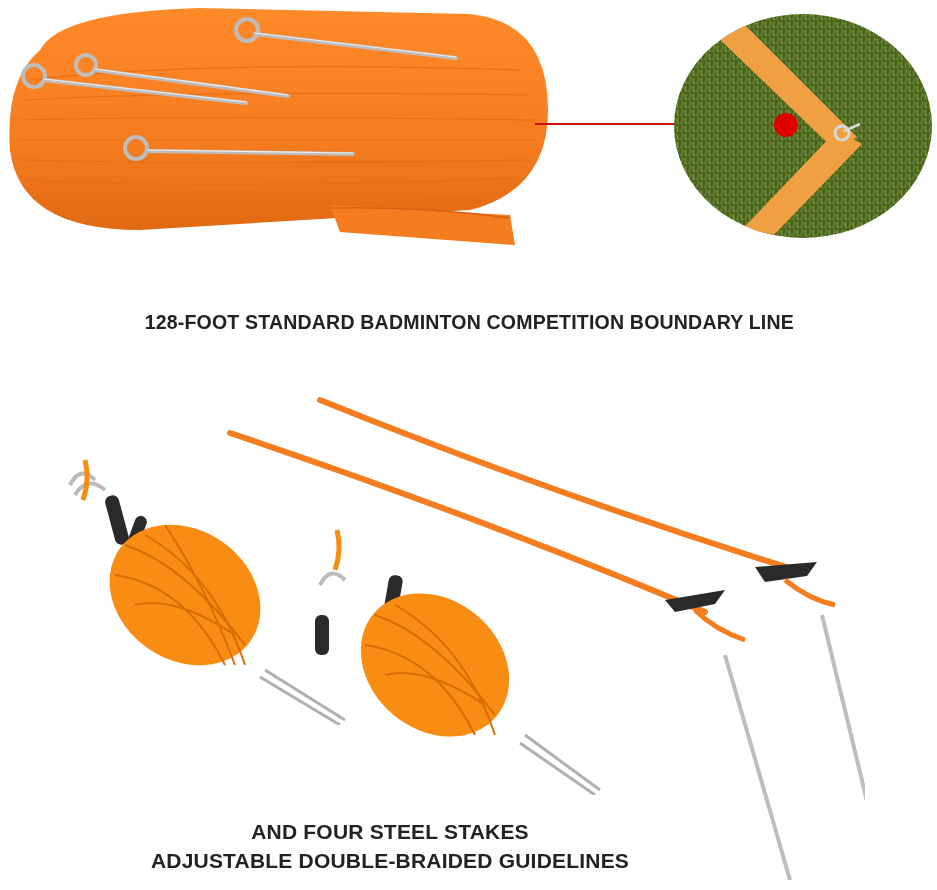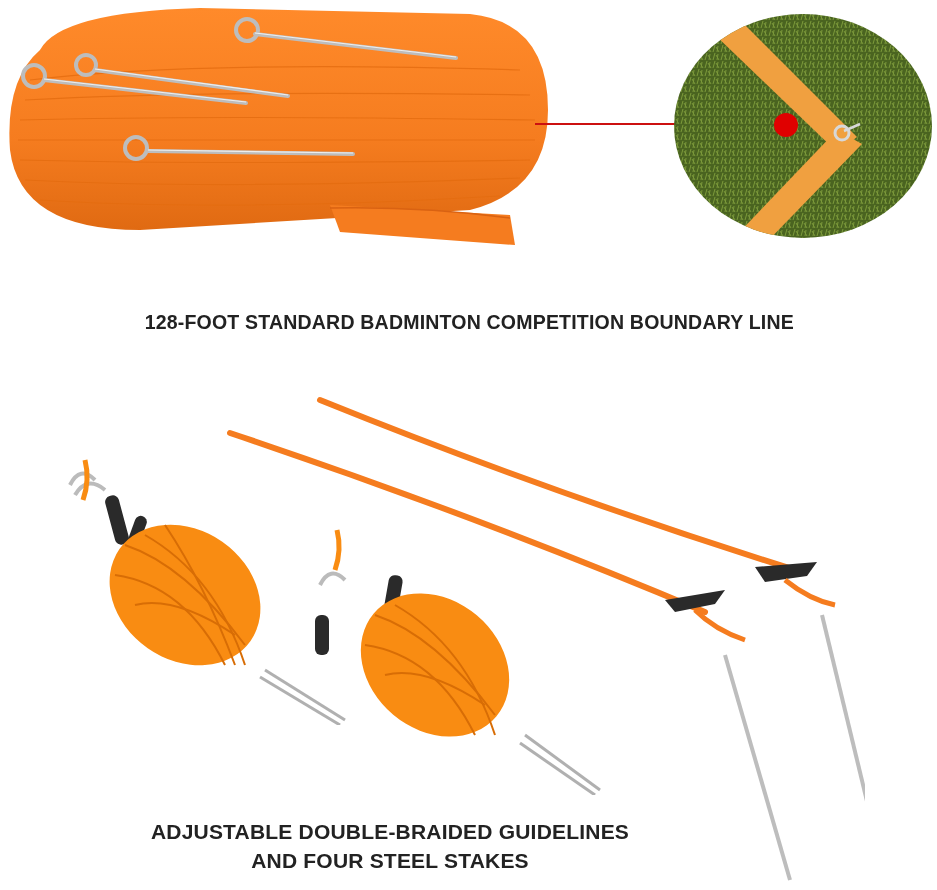--- a/index.html
+++ b/index.html
@@ -140,15 +140,15 @@
     <line x1="597" y1="220" x2="655" y2="460" stroke="#bdbdbd" stroke-width="4"></line>
 
     <path d="M440,205 l60,-10 l-10,14 l-40,8 z" fill="#2a2a2a"></path>
     <path d="M530,172 l62,-5 l-10,14 l-42,6 z" fill="#2a2a2a"></path>
     <path d="M470,215 q20,20 50,30" stroke="#f57c1f" stroke-width="5" fill="none"></path>
     <path d="M560,185 q25,20 50,25" stroke="#f57c1f" stroke-width="5" fill="none"></path>
   </svg>
 </div>
 
 <div id="caption-bottom" class="caption">
+  <div>AND FOUR STEEL STAKES</div>
   <div>ADJUSTABLE DOUBLE-BRAIDED GUIDELINES</div>
-  <div>AND FOUR STEEL STAKES</div>
 </div>
 
 </body></html>

